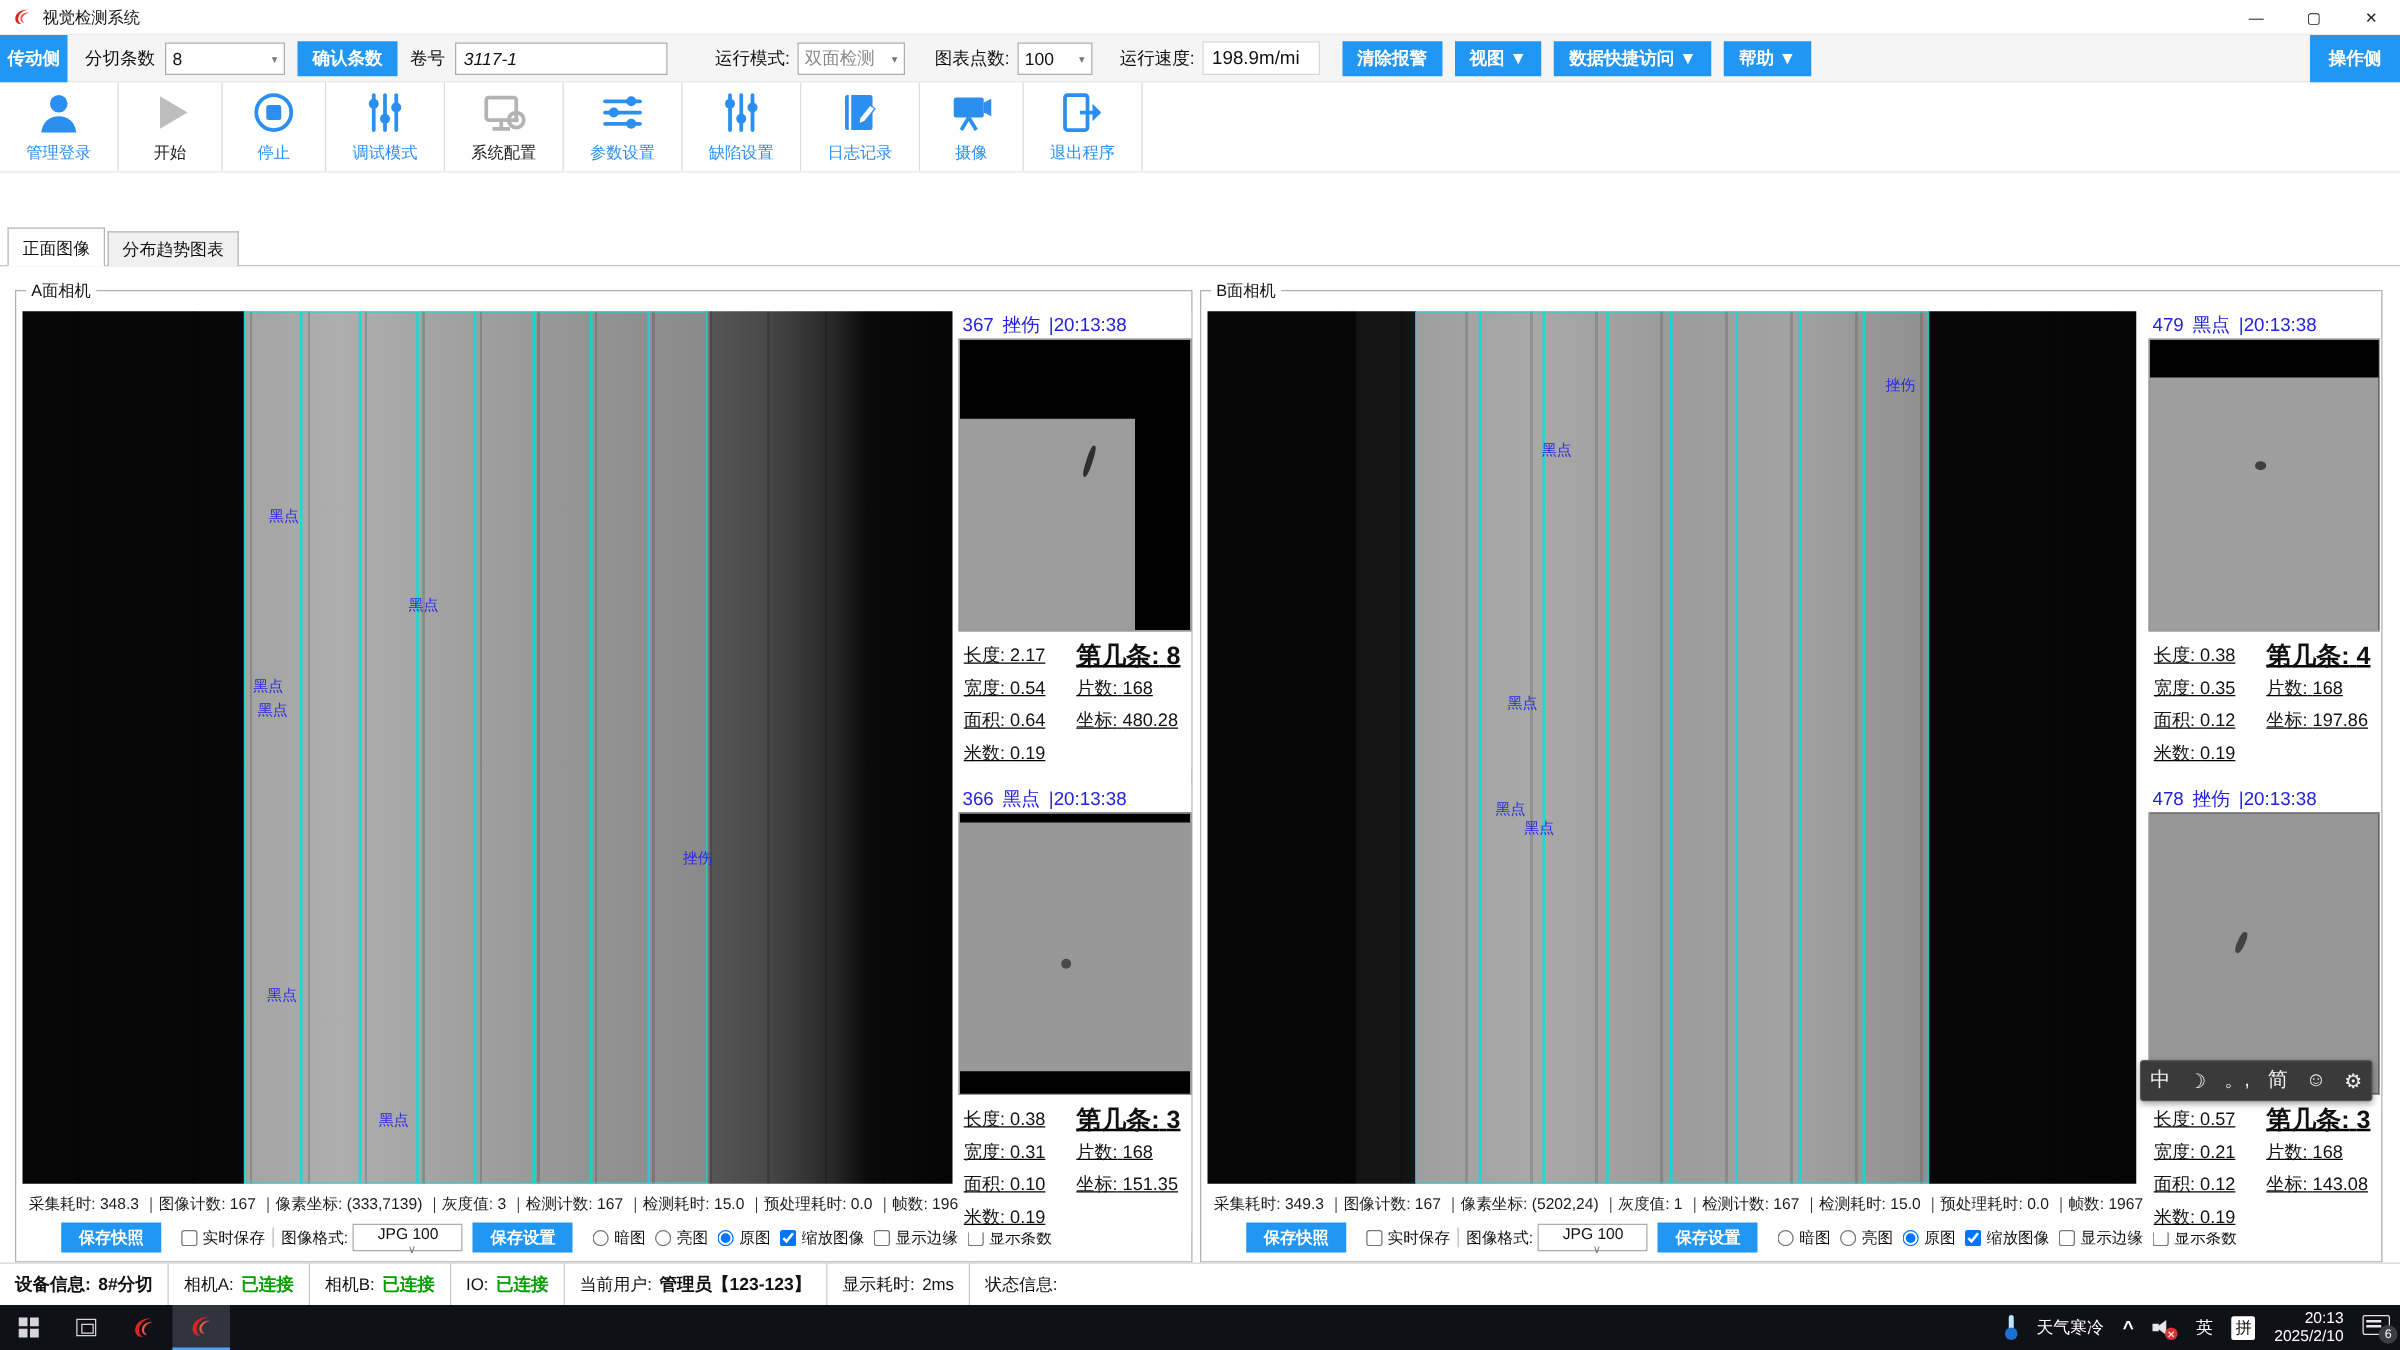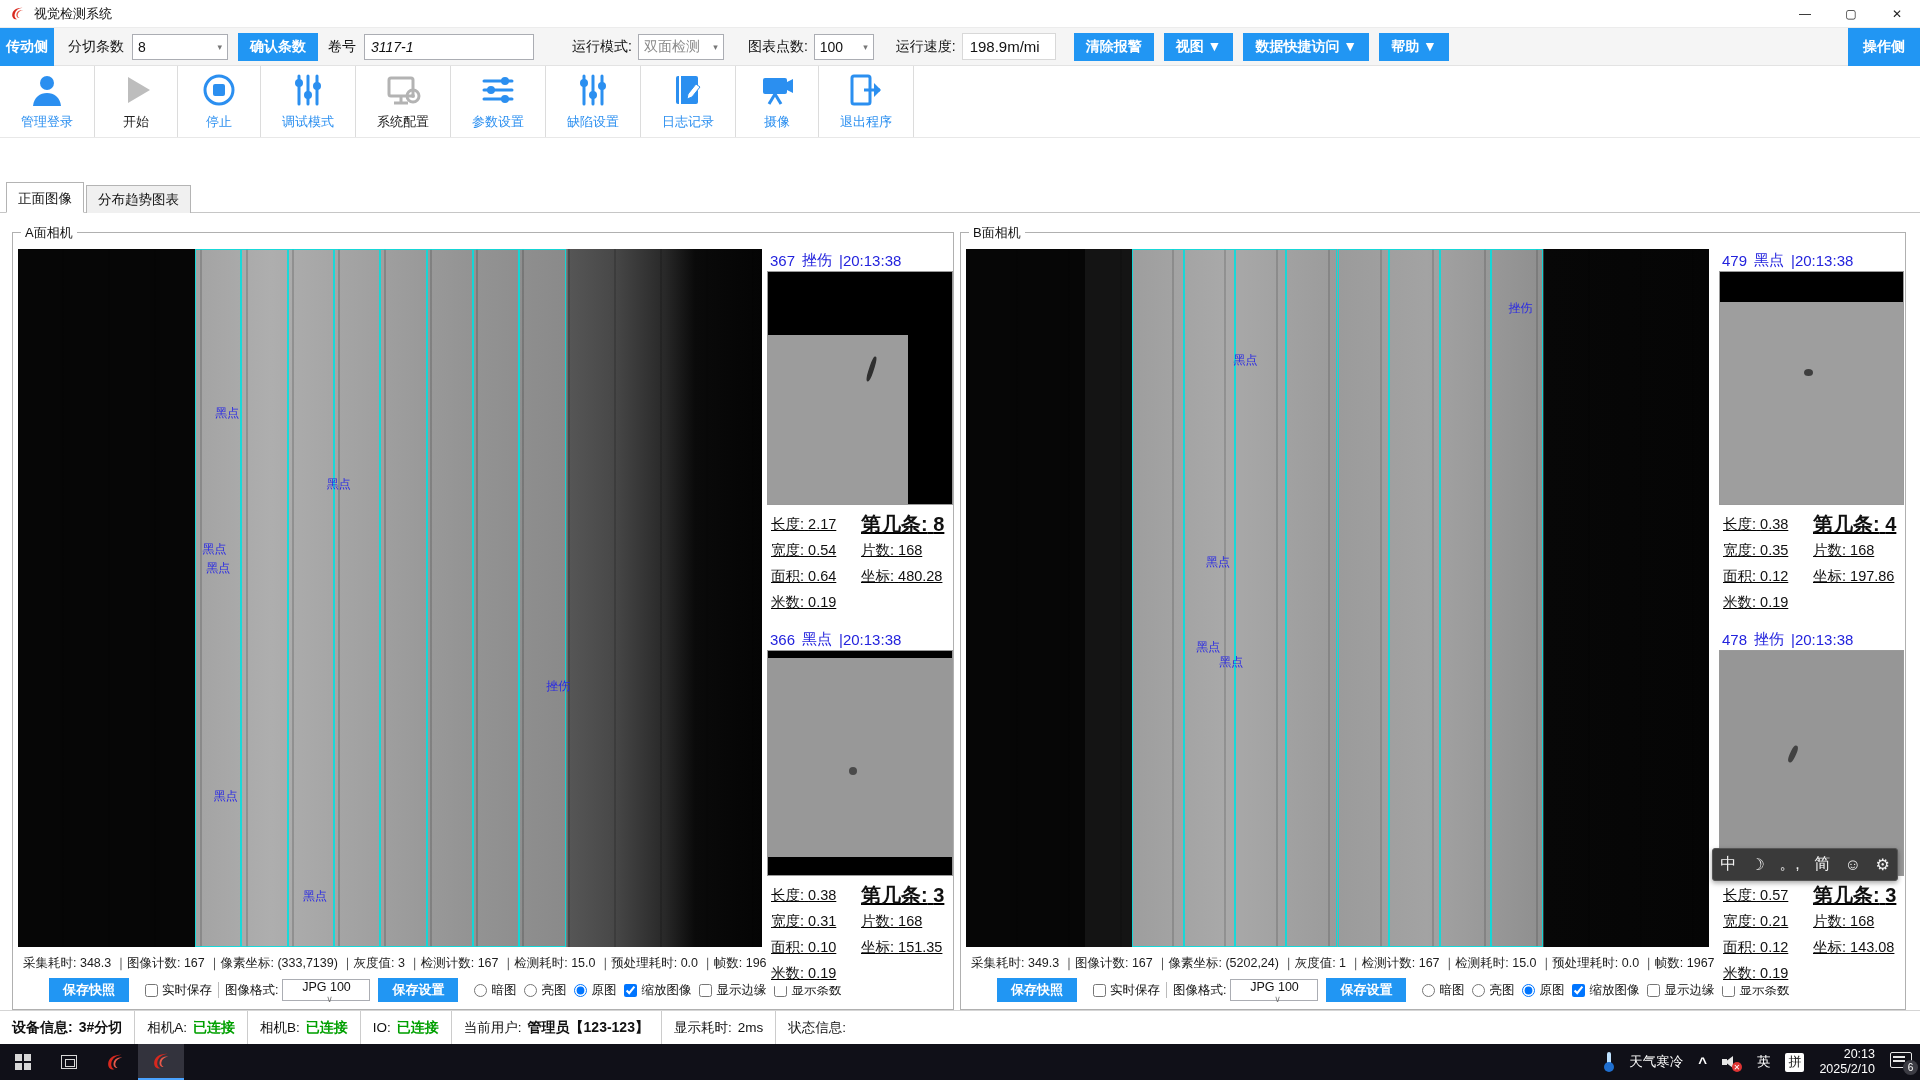--- a/index.html
+++ b/index.html
@@ -552,21 +552,21 @@
     <span>☽</span>
     <span>。,</span>
     <span>简</span>
     <span>☺</span>
     <span>⚙</span>
   </div>
 
   <div class="statusbar">
     <div class="seg">
         <b>设备信息:</b>
-      <b>3#分切</b>
+      <b>8#分切</b>
       </div>
     <div class="seg">
         <span>相机A:</span>
       <span class="ok">已连接</span>
       </div>
     <div class="seg">
         <span>相机B:</span>
       <span class="ok">已连接</span>
       </div>
     <div class="seg">

